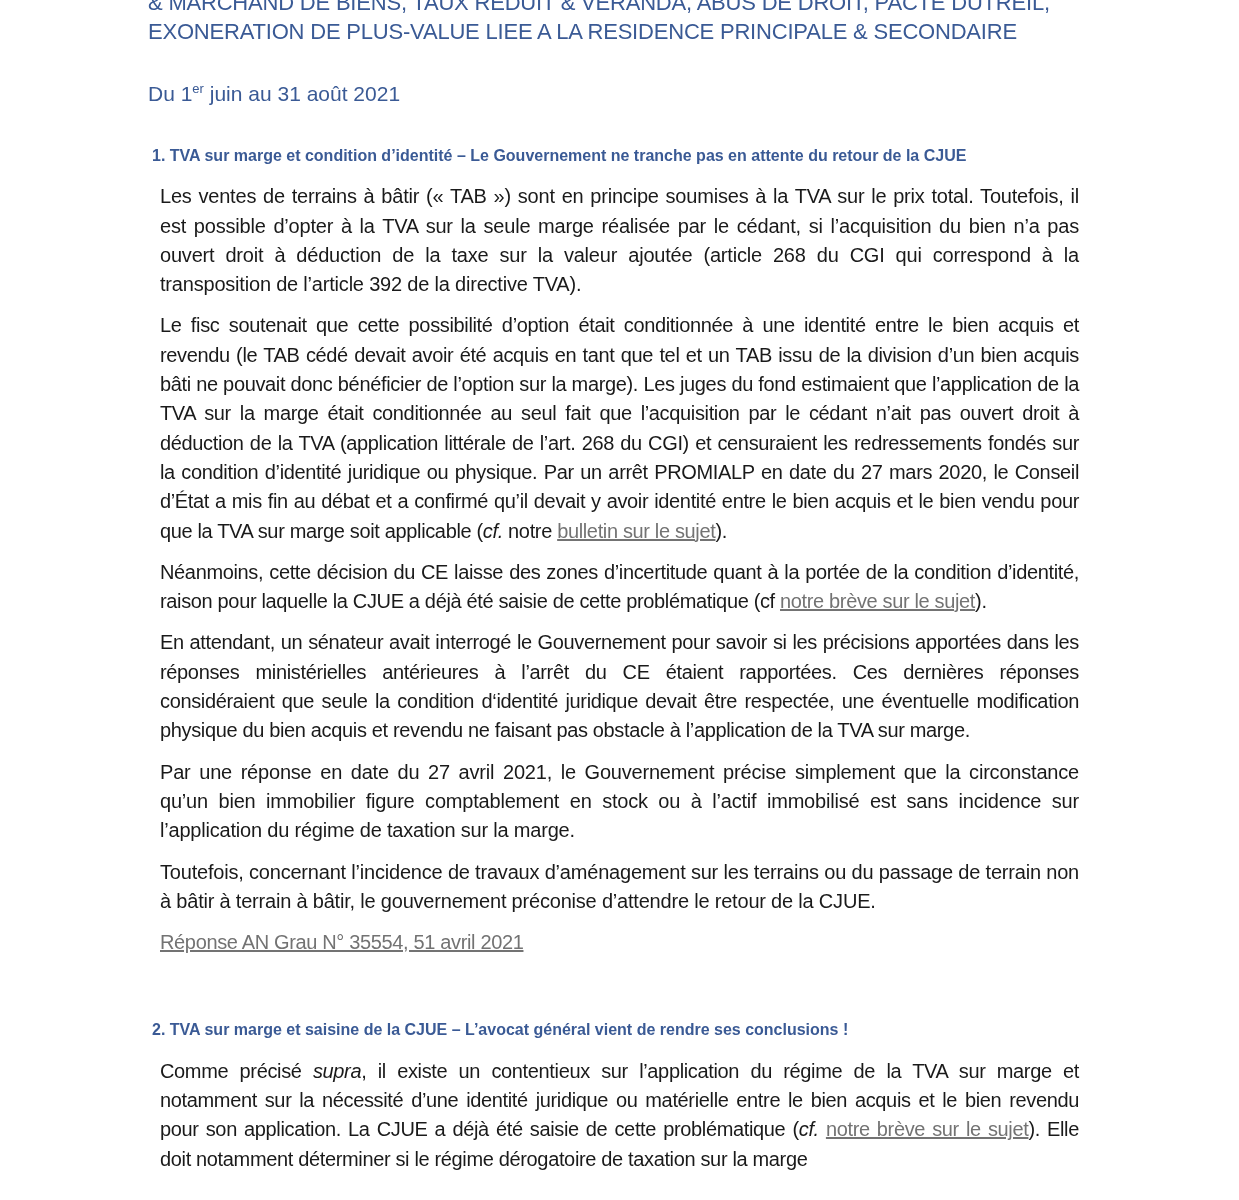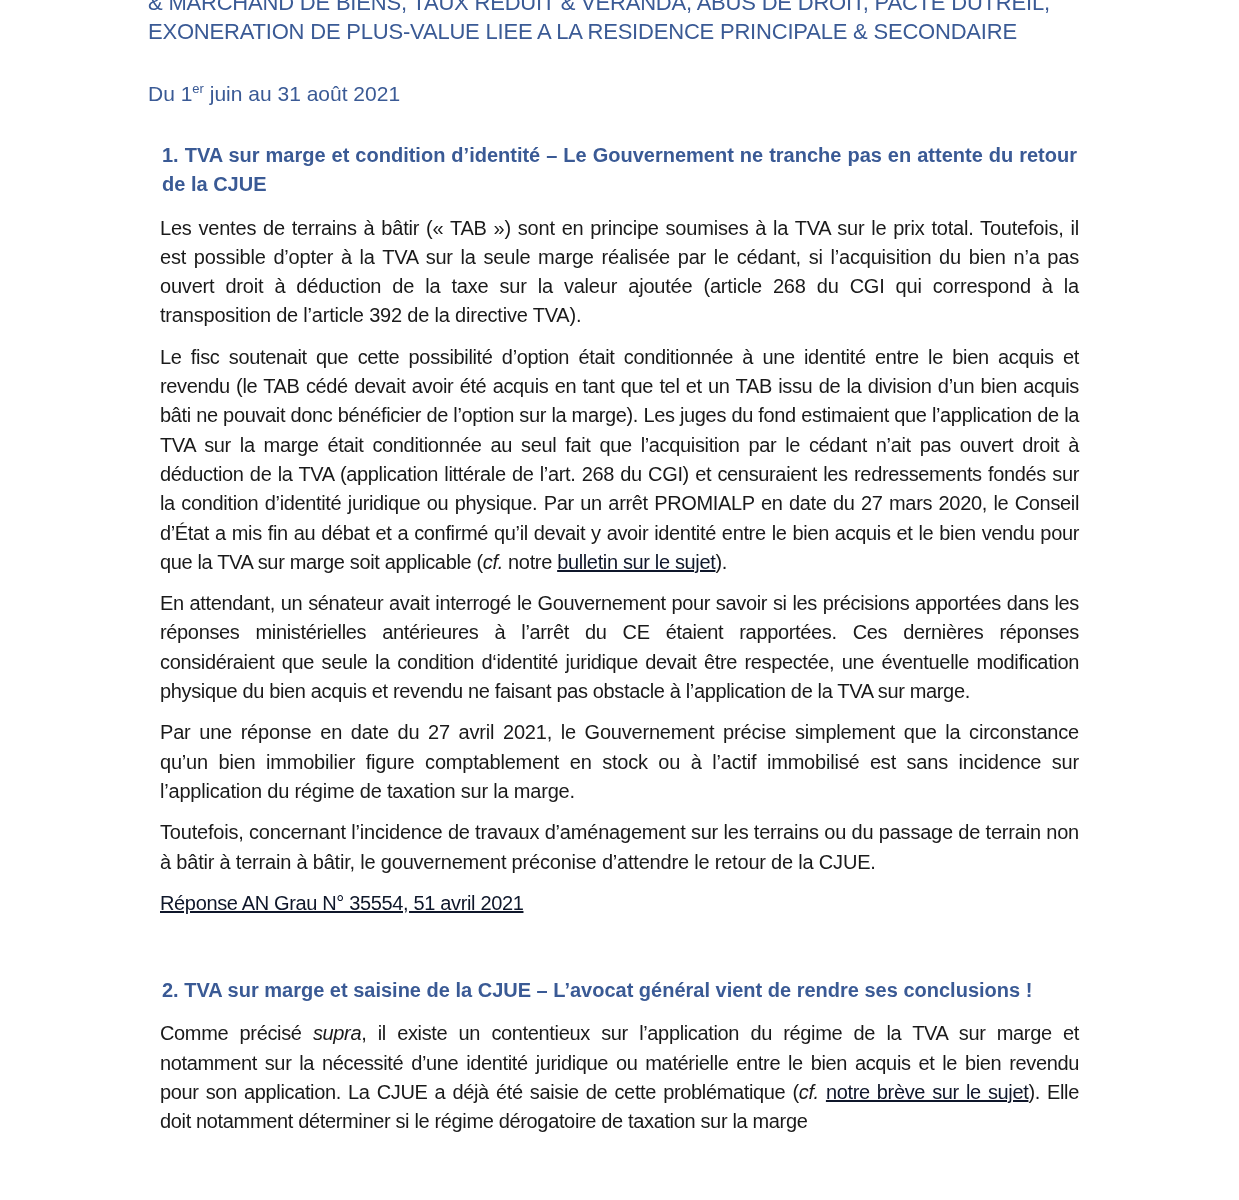--- a/index.html
+++ b/index.html
@@ -11,51 +11,52 @@
   }
   .doc-title {
     color: #3a5a95; font-size: 22px; line-height: 29px; margin: 0;
     font-weight: normal; letter-spacing: -0.2px; white-space: nowrap;
   }
   .date-line {
     color: #3a5a95; font-size: 21px; line-height: 28px; margin: 34px 0 8px 0;
   }
   .date-line sup { font-size: 13px; vertical-align: 8px; line-height: 0; }
   .section-heading {
-    color: #3a5a95; font-weight: bold; font-size: 20px; line-height: 29.3px;
-    margin: 14px; text-align: justify;
+    color: #3a5a95; font-weight: bold; font-size: 16px; line-height: 29.3px;
+    margin: 4px; text-align: justify;
   }
   .s1 { margin-top: 33px; }
   .s2 { margin-top: 58px; }
   .para {
     font-size: 20px; line-height: 29.3px; margin: 12px; text-align: justify;
     letter-spacing: -0.35px;
   }
   .para.spread { letter-spacing: -0.2px; }
-  a.link { color: #0f172a; text-decoration: underline; }
+  a.link { color: #737373; text-decoration: underline; }
   em { font-style: italic; }
 </style>
 </head>
 <body>
 
 <div class="page">
 
   <h1 class="doc-title">
     <div>&amp; MARCHAND DE BIENS, TAUX REDUIT &amp; VERANDA, ABUS DE DROIT, PACTE DUTREIL,</div>
     <div>EXONERATION DE PLUS-VALUE LIEE A LA RESIDENCE PRINCIPALE &amp; SECONDAIRE</div>
   </h1>
 
   <p class="date-line"><span>Du 1</span><sup>er</sup><span> juin au 31 août 2021</span></p>
 
   <h2 class="section-heading s1">1. TVA sur marge et condition d’identité – Le Gouvernement ne tranche pas en attente du retour de la CJUE</h2>
 
   <p class="para spread">Les ventes de terrains à bâtir (« TAB ») sont en principe soumises à la TVA sur le prix total. Toutefois, il est possible d’opter à la TVA sur la seule marge réalisée par le cédant, si l’acquisition du bien n’a pas ouvert droit à déduction de la taxe sur la valeur ajoutée (article 268 du CGI qui correspond à la transposition de l’article 392 de la directive TVA).</p>
 
   <p class="para"><span>Le fisc soutenait que cette possibilité d’option était conditionnée à une identité entre le bien acquis et revendu (le TAB cédé devait avoir été acquis en tant que tel et un TAB issu de la division d’un bien acquis bâti ne pouvait donc bénéficier de l’option sur la marge). Les juges du fond estimaient que l’application de la TVA sur la marge était conditionnée au seul fait que l’acquisition par le cédant n’ait pas ouvert droit à déduction de la TVA (application littérale de l’art. 268 du CGI) et censuraient les redressements fondés sur la condition d’identité juridique ou physique. Par un arrêt PROMIALP en date du 27 mars 2020, le Conseil d’État a mis fin au débat et a confirmé qu’il devait y avoir identité entre le bien acquis et le bien vendu pour que la TVA sur marge soit applicable (</span><em>cf.</em><span> notre </span><a class="link" href="#">bulletin sur le sujet</a><span>).</span></p>
 
+  <p class="para"><span>Néanmoins, cette décision du CE laisse des zones d’incertitude quant à la portée de la condition d’identité, raison pour laquelle la CJUE a déjà été saisie de cette problématique (cf </span><a class="link" href="#">notre brève sur le sujet</a><span>).</span></p>
 
   <p class="para">En attendant, un sénateur avait interrogé le Gouvernement pour savoir si les précisions apportées dans les réponses ministérielles antérieures à l’arrêt du CE étaient rapportées. Ces dernières réponses considéraient que seule la condition d‘identité juridique devait être respectée, une éventuelle modification physique du bien acquis et revendu ne faisant pas obstacle à l’application de la TVA sur marge.</p>
 
   <p class="para spread">Par une réponse en date du 27 avril 2021, le Gouvernement précise simplement que la circonstance qu’un bien immobilier figure comptablement en stock ou à l’actif immobilisé est sans incidence sur l’application du régime de taxation sur la marge.</p>
 
   <p class="para spread">Toutefois, concernant l’incidence de travaux d’aménagement sur les terrains ou du passage de terrain non à bâtir à terrain à bâtir, le gouvernement préconise d’attendre le retour de la CJUE.</p>
 
   <p class="para"><a class="link" href="#">Réponse AN Grau N° 35554, 51 avril 2021</a></p>
 
   <h2 class="section-heading s2">2. TVA sur marge et saisine de la CJUE – L’avocat général vient de rendre ses conclusions !</h2>

